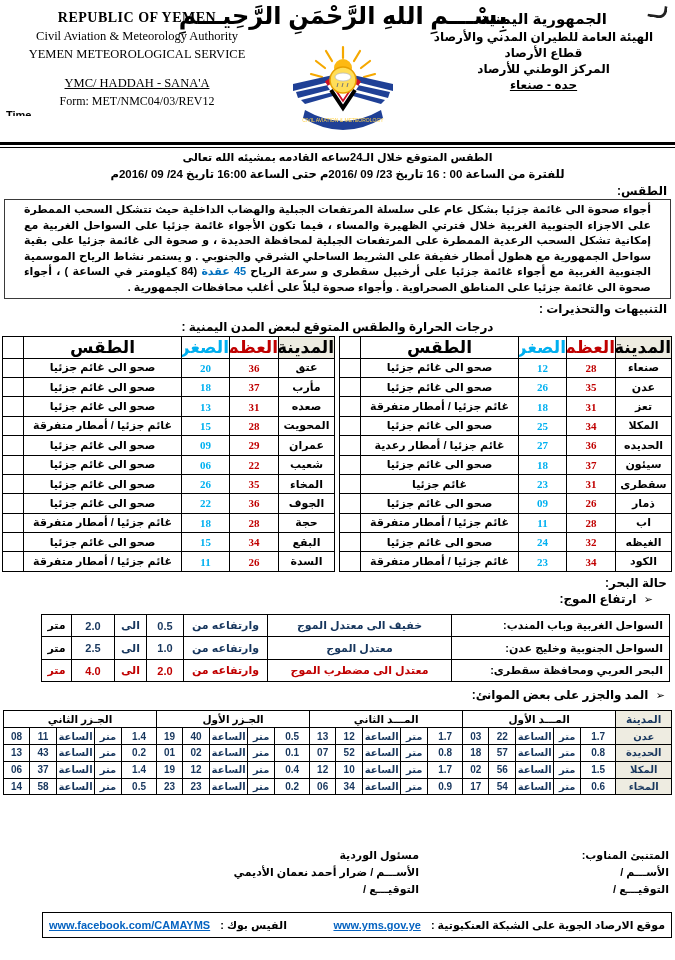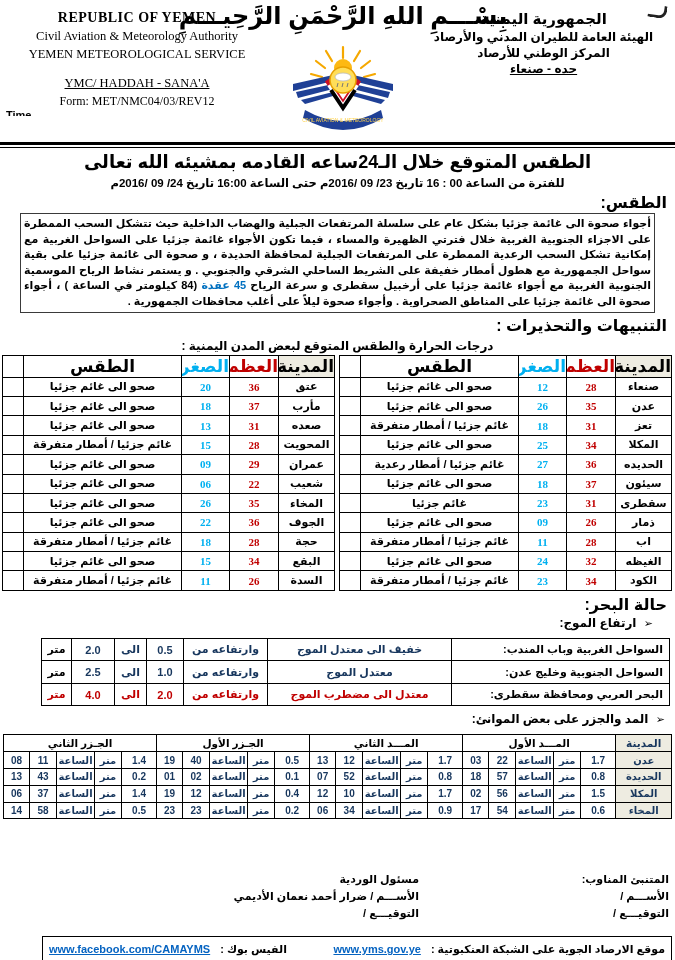--- a/index.html
+++ b/index.html
@@ -21,24 +21,24 @@
              position:absolute;top:-4px;left:50%;transform:translateX(-50%);}
   .logo-wrap{position:absolute;top:38px;left:50%;transform:translateX(-50%);}
   .hdr-ar{flex:1;text-align:center;direction:rtl;font-weight:700;}
   .hdr-ar .a1{font-size:15px;margin-top:4px;}
   .hdr-ar .a2,.hdr-ar .a3,.hdr-ar .a4{font-size:12px;margin-top:2px;}
   .hdr-ar .a5{font-size:12px;margin-top:2px;text-decoration:underline;}
   .corner-mark{position:absolute;top:5px;right:8px;width:16px;height:10px;
                border-bottom:3px solid #222;border-right:3px solid #222;border-radius:0 0 8px 0;transform:rotate(8deg);}
   
   .dbl-rule{border-top:3px solid #000;border-bottom:1.5px solid #000;height:2px;margin-top:2px;}
-  .main-title{text-align:center;font-weight:700;font-size:18px;direction:rtl;margin-top:3px;}
+  .main-title{text-align:center;font-weight:700;font-size:11px;direction:rtl;margin-top:3px;}
   .sub-title{text-align:center;font-weight:700;font-size:11.5px;direction:rtl;margin-top:3px;}
-  .sec-label{direction:rtl;text-align:right;font-weight:700;font-size:16px;margin:3px 8px 1px 0;}
-  .wx-box{border:1.5px solid #3a3a3a;margin:0 20px;padding:2px 3px;direction:rtl;
+  .sec-label{direction:rtl;text-align:right;font-weight:700;font-size:12px;margin:3px 8px 1px 0;}
+  .wx-box{border:1.5px solid #3a3a3a;margin:0 4px;padding:2px 19px;direction:rtl;
           font-size:11px;font-weight:700;text-align:justify;line-height:15.6px;}
   .wind{color:#0070C0;}
   .warn-box{background:#FBD4B4;border:1px solid #999;margin:2px 4px 0 4px;padding:2px 7px;
             direction:rtl;font-size:11px;font-weight:700;text-align:right;line-height:16px;}
   .warn-src{color:#00B050;text-decoration:underline;}
   .temps-heading{direction:rtl;text-align:center;font-weight:700;font-size:12px;margin:4px 0 2px 0;}
   
   .tables-row{display:flex;direction:rtl;gap:4px;margin:0 3px;}
   table{border-collapse:collapse;}
   .temp-t{width:332px;table-layout:fixed;direction:rtl;}
@@ -128,20 +128,21 @@
             </g>
 
           <path d="M16,66 Q54,88 92,66 L94,74 Q54,98 14,74 Z" fill="#1F4096"></path>
           <text x="54" y="78" text-anchor="middle" font-size="5" fill="#FFD34D" transform="rotate(0)">CIVIL AVIATION &amp; METEOROLOGY</text>
         </svg>
       </div>
     </div>
     <div class="hdr-ar" dir="rtl">
       <div class="a1">الجمهورية اليمنية</div>
       <div class="a2">الهيئة العامة للطيران المدني والأرصاد</div>
+      <div class="a3">قطاع الأرصاد</div>
       <div class="a4">المركز الوطني للأرصاد</div>
       <div class="a5">حده - صنعاء</div>
     </div>
   </div>
 
   <div class="dbl-rule"></div>
 
   <div class="main-title">الطقس المتوقع خلال الـ24ساعه القادمه بمشيئه الله تعالى</div>
   <div class="sub-title">للفترة من الساعة 00 : 16 تاريخ 23/ 09 /2016م حتى الساعة  16:00 تاريخ 24/ 09 /2016م</div>
 

